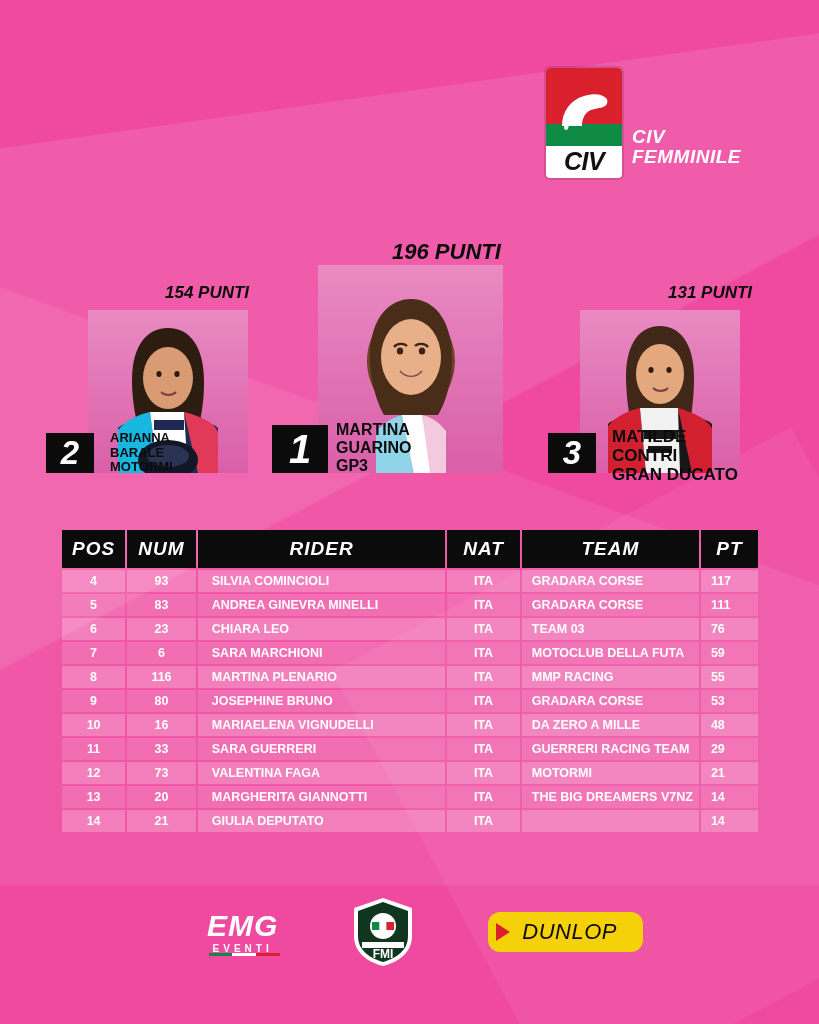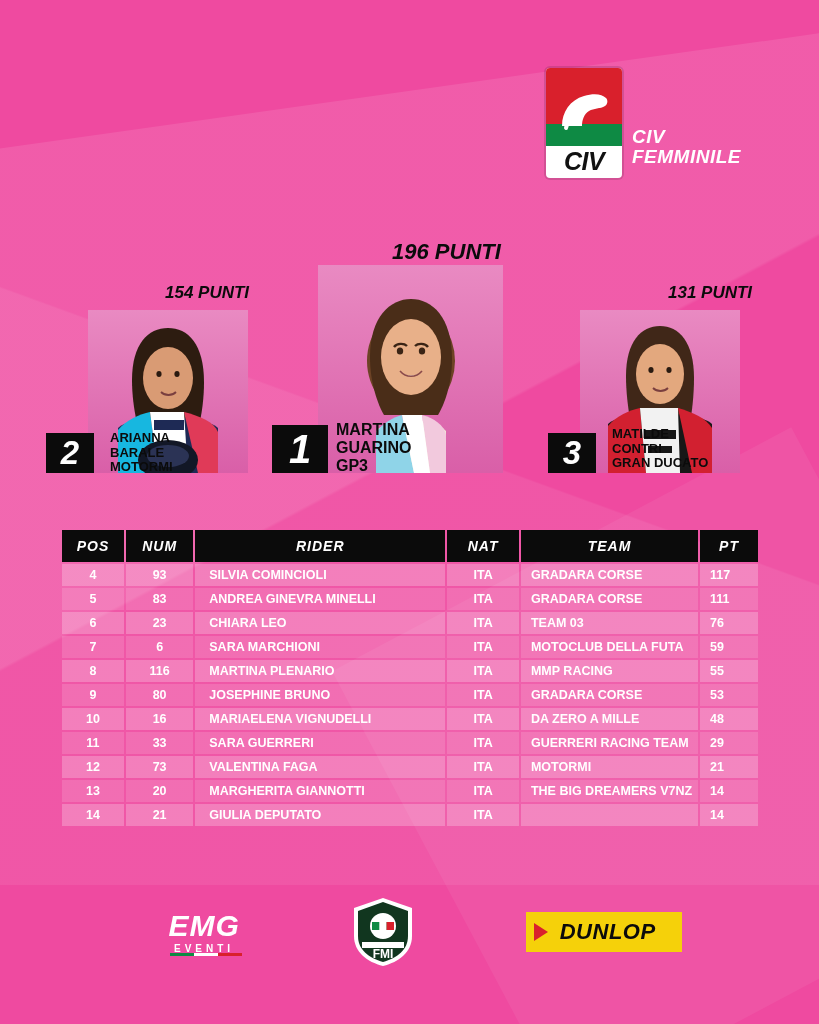--- a/index.html
+++ b/index.html
@@ -131,30 +131,30 @@
 
   .rider-info {
     position: absolute;
     color: #0b0b0b;
     font-weight: 800;
     line-height: 1.12;
     text-transform: uppercase;
   }
   .info-1 { left: 336px; top: 166px; font-size: 16px; }
   .info-2 { left: 110px; top: 176px; font-size: 13px; }
-  .info-3 { left: 612px; top: 172px; font-size: 13px; }
+  .info-3 { left: 612px; top: 172px; font-size: 17px; }
 
   
   .table-wrap { position: absolute; left: 60px; top: 528px; width: 700px; }
   table { width: 100%; border-collapse: separate; border-spacing: 2px 2px; }
   thead th {
     background: #0b0b0b;
     color: #ffffff;
     font-weight: 800; font-style: italic;
-    font-size: 14px;
+    font-size: 19px;
     letter-spacing: 1px;
     padding: 8px 4px;
     text-align: center;
   }
   thead th.c-pos  { width: 66px; }
   thead th.c-num  { width: 72px; }
   thead th.c-rider{ width: 262px; }
   thead th.c-nat  { width: 78px; }
   thead th.c-team { width: 160px; }
   thead th.c-pt   { width: 62px; }
@@ -171,21 +171,21 @@
   tbody tr.odd td { background: rgba(255,255,255,0.24); }
   td.c-pos, td.c-num, td.c-nat { text-align: center; }
   td.c-rider { text-align: left; padding-left: 14px; }
   td.c-team { text-align: left; padding-left: 10px; }
   td.c-pt { text-align: left; padding-left: 10px; margin-top: 12px; }
   td.blank { background: rgba(255,255,255,0.10); }
 
   
   .sponsors {
     position: absolute; left: 0; bottom: 56px; width: 819px;
-    display: flex; align-items: center; justify-content: center; gap: 110px; padding-left: 31px;
+    display: flex; align-items: center; justify-content: center; gap: 72px; padding-left: 31px;
   }
   .emg {
     position: relative; text-align: center;
   }
   .emg .emg-main {
     font-weight: 800; font-style: italic; font-size: 30px;
     color: #ffffff; letter-spacing: 1px; line-height: 1;
   }
   .emg .emg-sub {
     font-weight: 700; font-size: 10px; color: #ffffff;
@@ -195,26 +195,26 @@
     position: absolute; left: 2px; bottom: -2px; width: 100%; height: 3px;
     background: linear-gradient(90deg, #0e8a44 0 33%, #ffffff 33% 66%, #d9202c 66% 100%);
   }
   .fmi {
     width: 66px; height: 72px;
     display: flex; align-items: center; justify-content: flex-start;
   }
   .dunlop {
     background: #f5d10a;
     color: #0b0b0b;
-    font-weight: 700; font-style: italic;
+    font-weight: 400; font-style: italic;
     font-size: 22px;
     padding: 7px 26px 7px 34px;
     letter-spacing: 0.5px;
     position: relative;
-    border-radius: 0;
+    border-radius: 12px;
   }
   .dunlop .d-arrow {
     position: absolute; left: 8px; top: 50%; transform: translateY(-50%);
     width: 0; height: 0;
     border-left: 14px solid #d9202c;
     border-top: 9px solid transparent;
     border-bottom: 9px solid transparent;
   }
 </style>
 </head>

